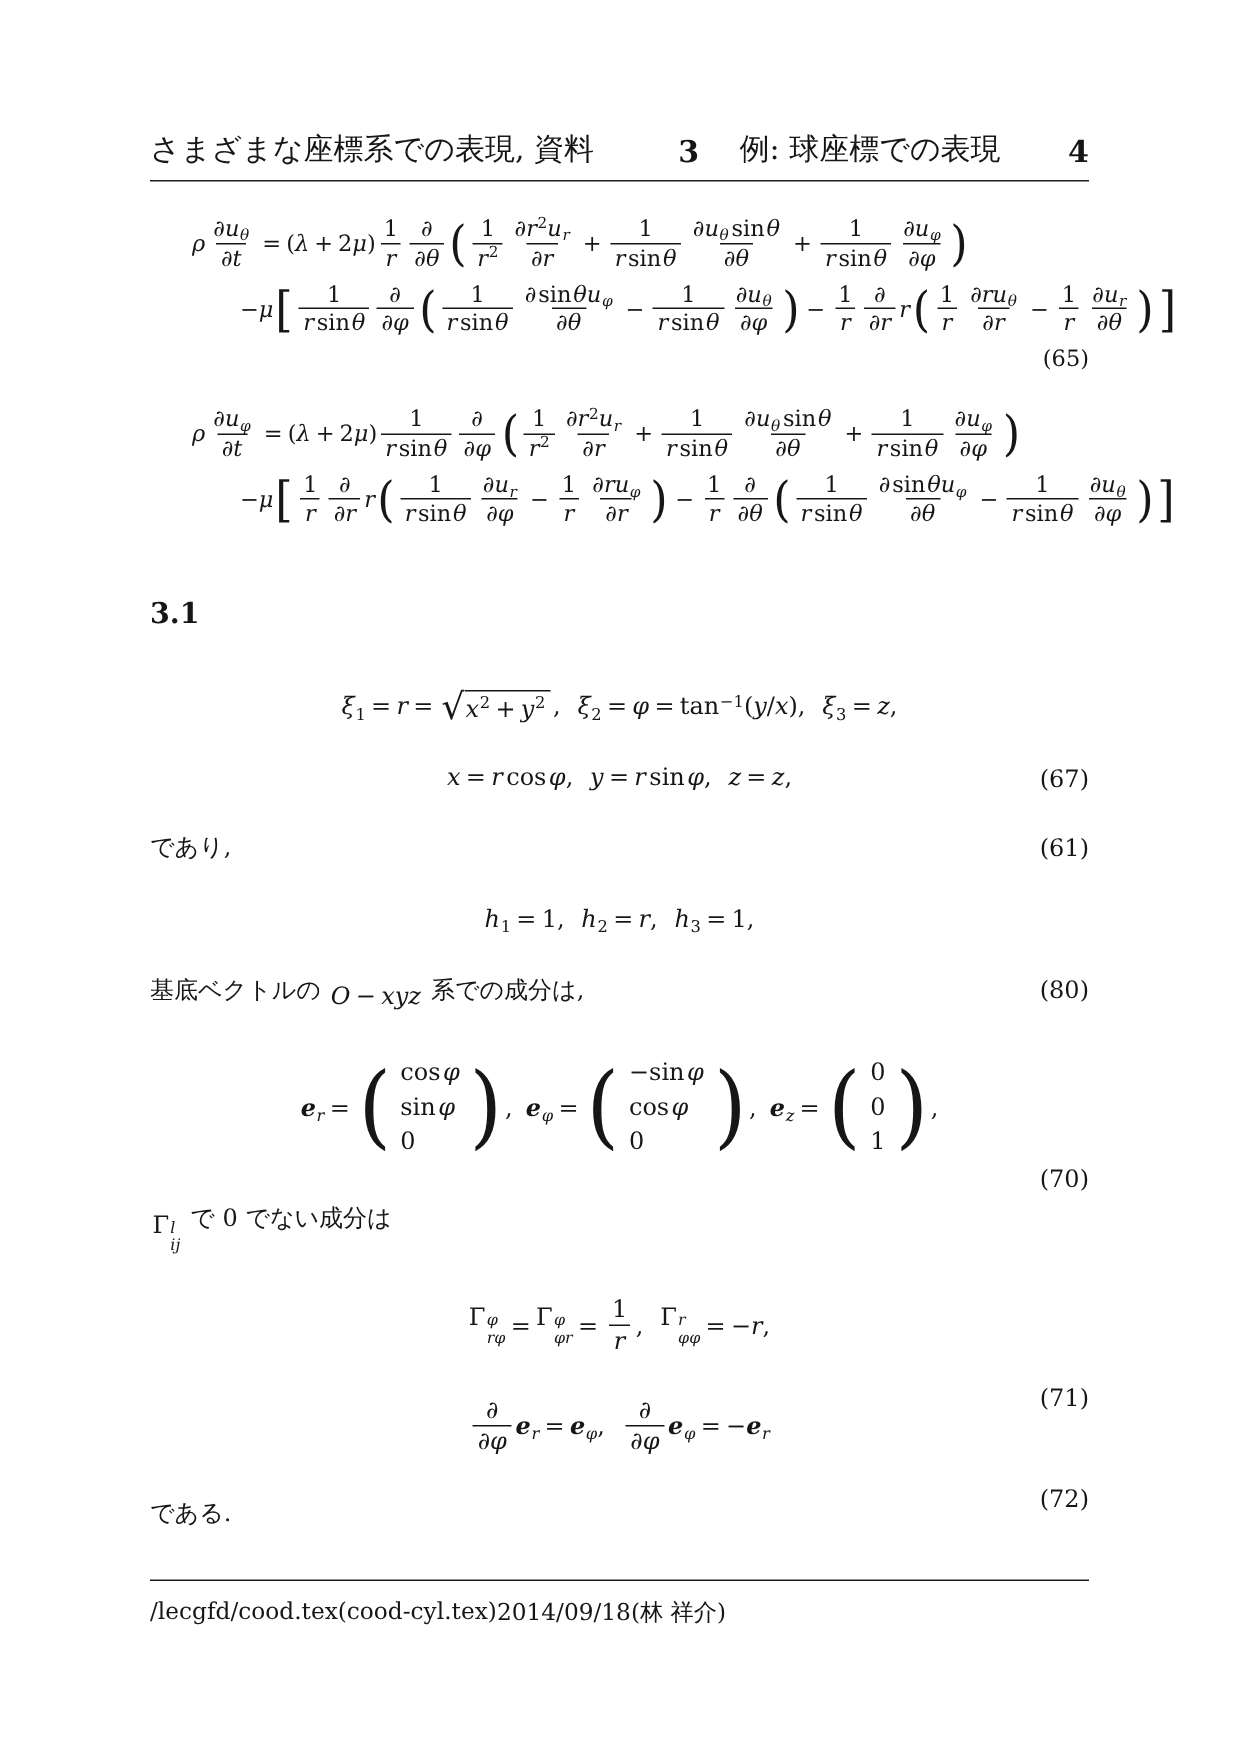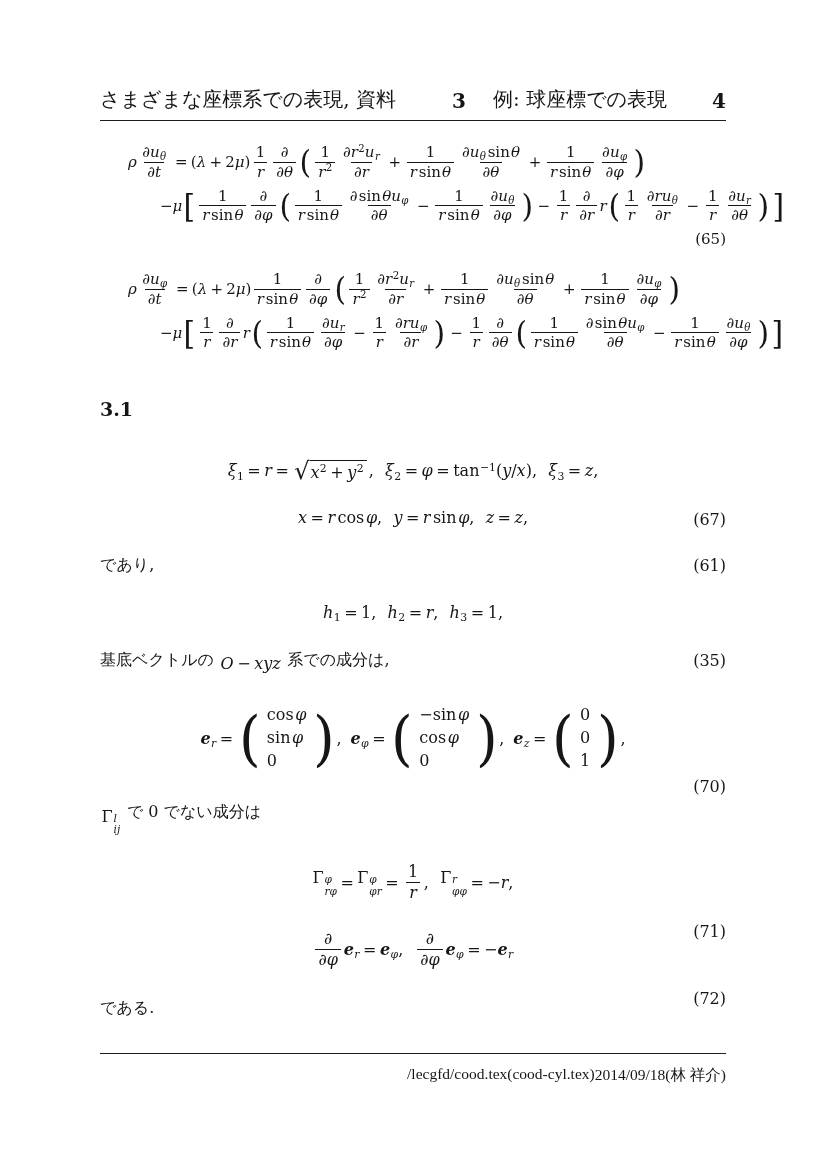--- a/index.html
+++ b/index.html
@@ -44,21 +44,21 @@
   .msqrt{display:inline-flex;align-items:flex-end;margin:0 0.12em;}
   .mrad{font-size:1.5em;line-height:0.82;}
   .msqrt-body{display:flex;align-items:baseline;border-top:1.2px solid currentColor;padding:0.1em 0.2em 0 0.05em;}
   .sd{display:inline-flex;align-items:center;margin:0 0.06em;}
   .delim{line-height:1;display:flex;align-items:center;transform:scaleX(0.92);}
   .sd-body{display:flex;align-items:center;padding:0 0.06em;}
   .sd-body.mat{flex-direction:column;align-items:flex-start;padding:3px 0.35em;gap:3px;}
   .mat-row{display:flex;align-items:baseline;line-height:1.25;}
   
   .page-footer{position:absolute;left:100px;right:100px;top:1046px;font-size:15.5px;}
-  .footer-row{display:flex;justify-content:flex-end;margin-top:11px;font-family:Liberation Serif, serif;}
+  .footer-row{display:flex;justify-content:flex-start;margin-top:11px;}
 </style>
 </head>
 <body>
 
 <div class="page">
 
   <div class="running-head">
     <span class="rh-left">さまざまな座標系での表現, 資料</span>
     <span class="rh-sec-no">3</span>
     <span class="rh-sec-title">例: 球座標での表現</span>
@@ -832,21 +832,21 @@
             <span class="mi">h</span>
             <span class="msub">
               <span class="mr">3</span>
             </span>
           </span>
           <span class="mo">=</span>
           <span class="mr">1</span>
           <span class="mr">,</span>
         </div>
       </div>
-      <span class="eq-num">(35)</span>
+      <span class="eq-num">(80)</span>
     </div>
 
   <p class="para">基底ベクトルの <span class="imath">
         <span class="mi">O</span>
         <span class="mo">−</span>
         <span class="mi">xyz</span>
       </span> 系での成分は,</p>
   <div class="eq">
       <div class="eq-body">
         <div class="eq-line">

